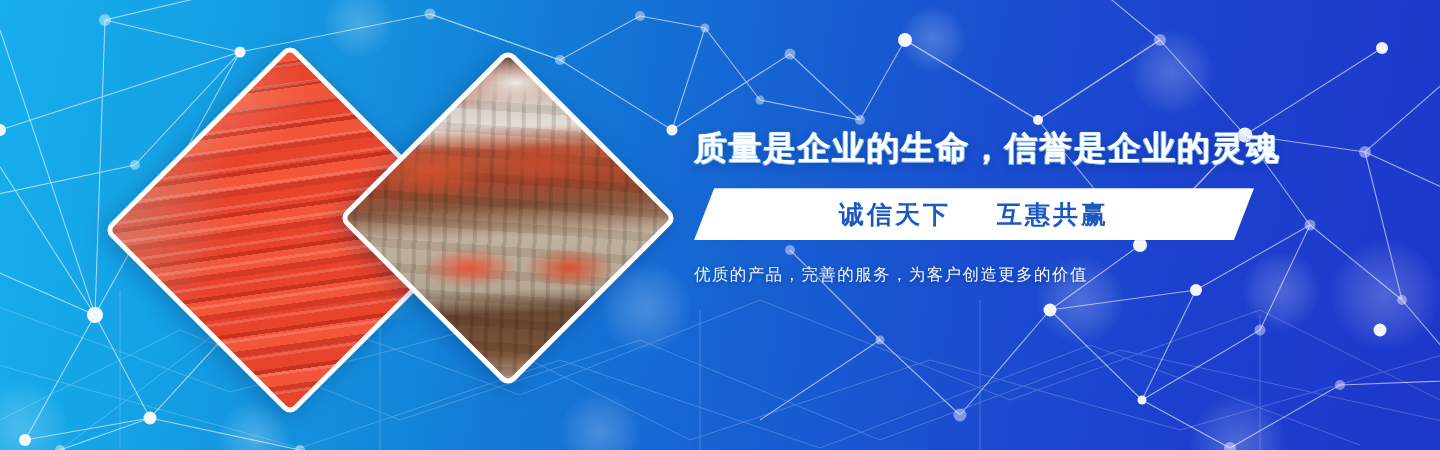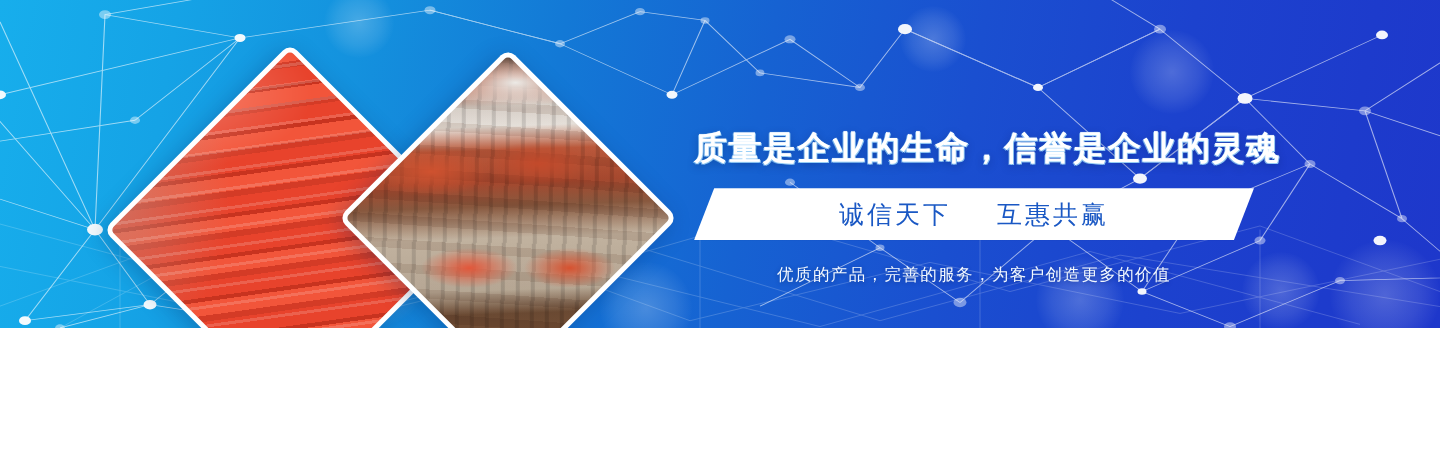--- a/index.html
+++ b/index.html
@@ -2,21 +2,21 @@
 <html><head>
 <meta charset="utf-8">
 <style>
   * { margin:0; padding:0; box-sizing:border-box; }
   html,body { background:#fff; }
   body { font-family:"Liberation Sans","DejaVu Sans",sans-serif; }
 
   .banner{
     position:relative;
     width:1440px;
-    height:328px;
+    height:450px;
     overflow:hidden;
     background:linear-gradient(100deg,
         #17AEEC 0%,
         #15A3E6 12%,
         #1492DE 24%,
         #1379D6 38%,
         #1662D2 52%,
         #1A4FD0 66%,
         #1C42CE 80%,
         #1D3BCC 92%,
@@ -148,30 +148,30 @@
     position:relative;
     margin-top:20px;
     height:52px;
     background:#ffffff;
     clip-path:polygon(3.6% 0%, 100% 0%, 96.4% 100%, 0% 100%);
     display:flex; align-items:center; justify-content:center;
     box-shadow:0 3px 12px rgba(3,30,90,.22);
   }
   .ribbon-text{
     font-size:25px;
-    font-weight:400;
+    font-weight:700;
     color:#1a58c4;
     letter-spacing:3px;
     white-space:nowrap;
   }
   .ribbon-gap{ display:inline-block; width:26px; }
 
   .sub{
     margin-top:18px;
-    text-align:center;
+    text-align:left;
     color:#f2f8ff;
     font-size:16.5px;
     line-height:2.0;
     letter-spacing:1.4px;
     white-space:nowrap;
     text-shadow:0 1px 4px rgba(4,32,96,.45);
   }
 </style>
 </head>
 <body>

